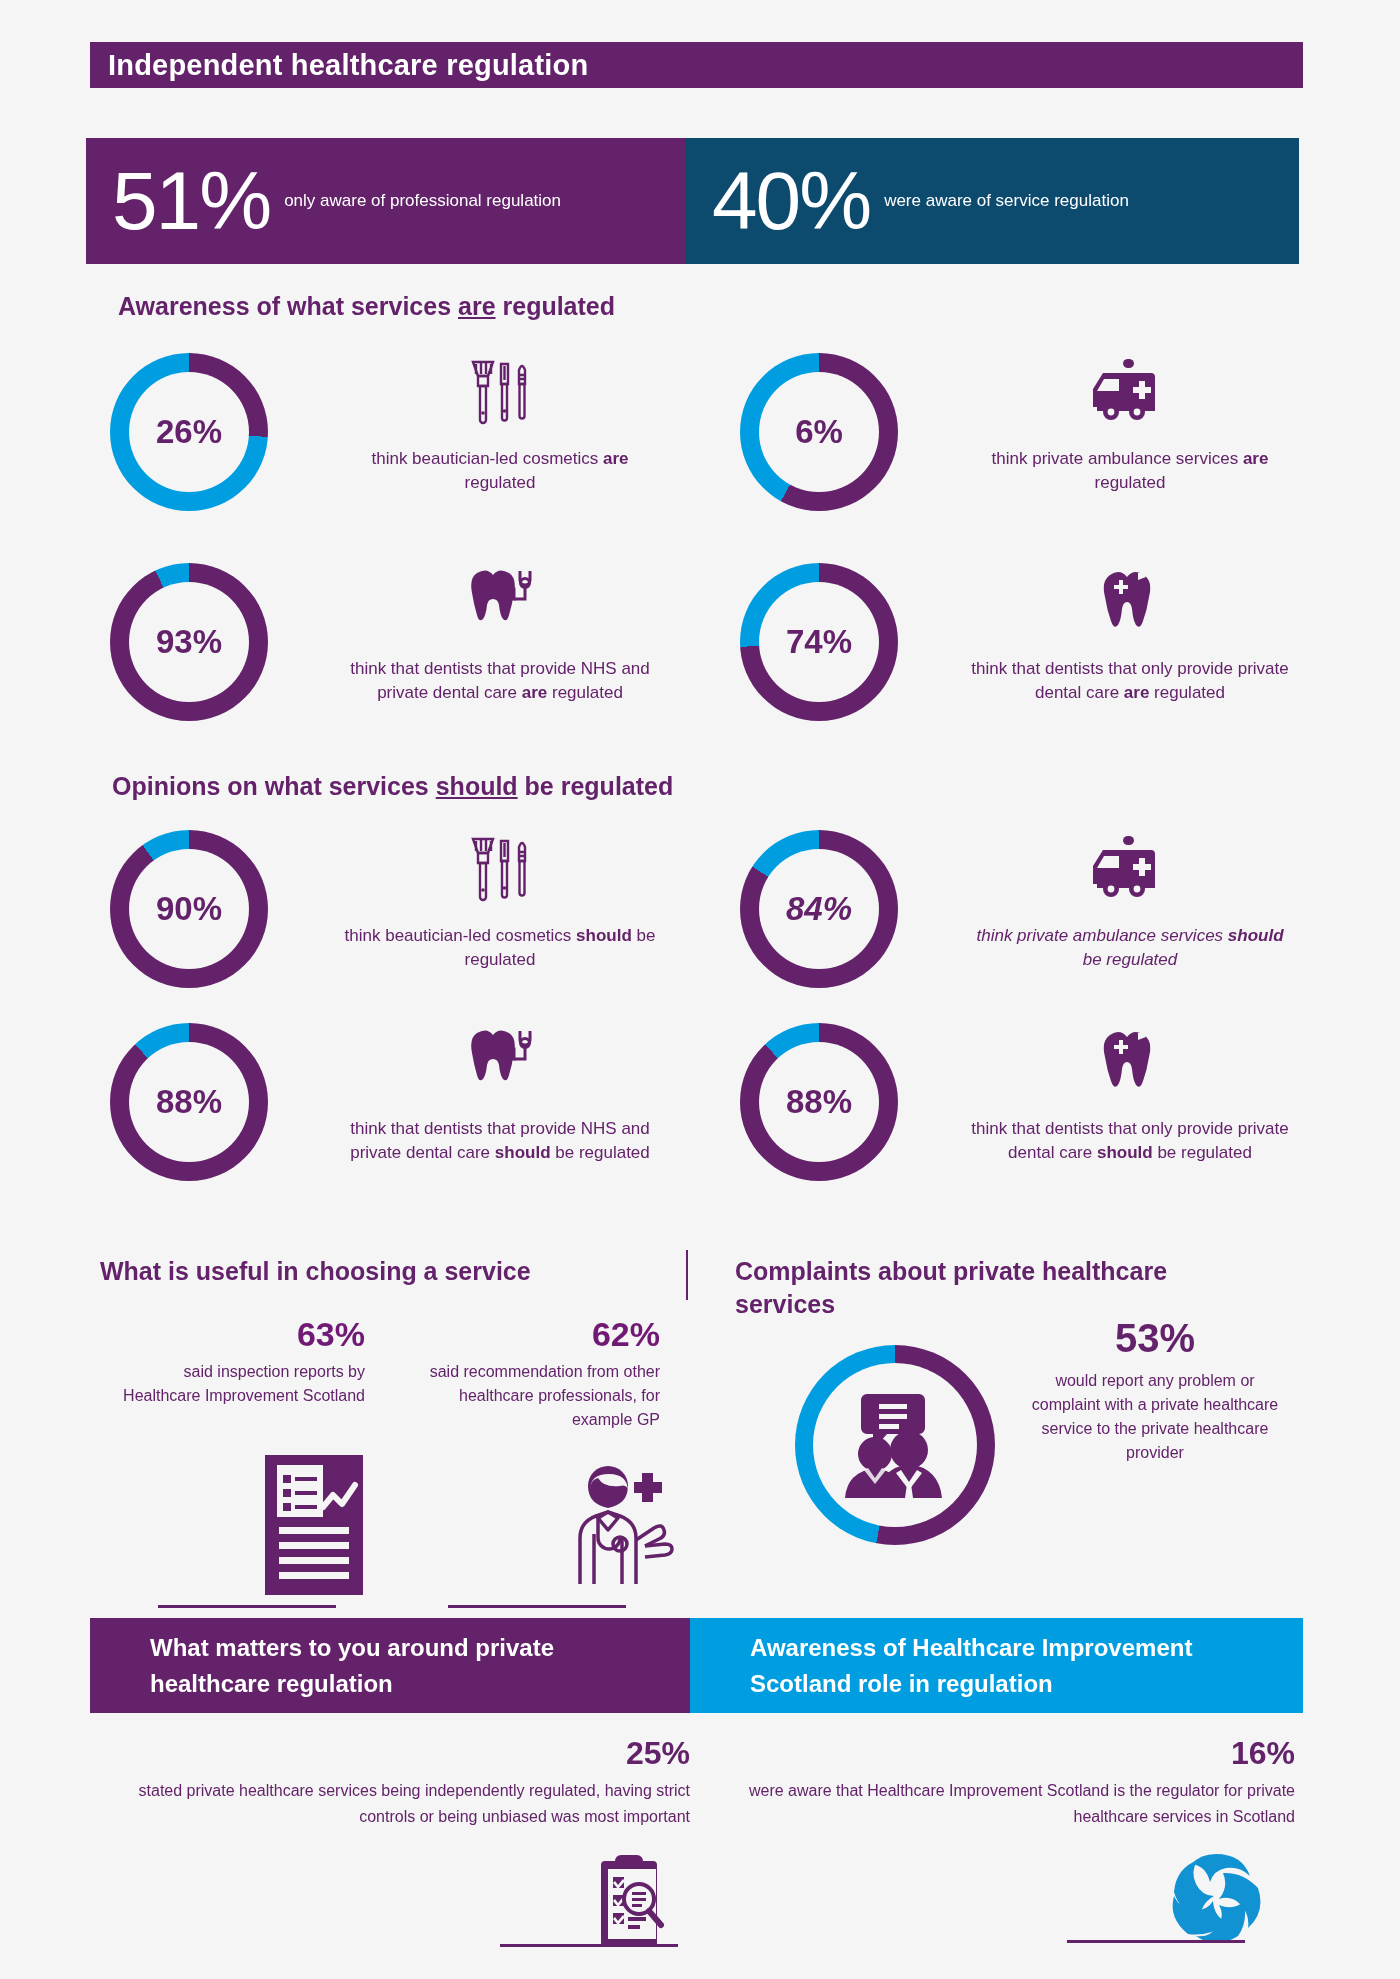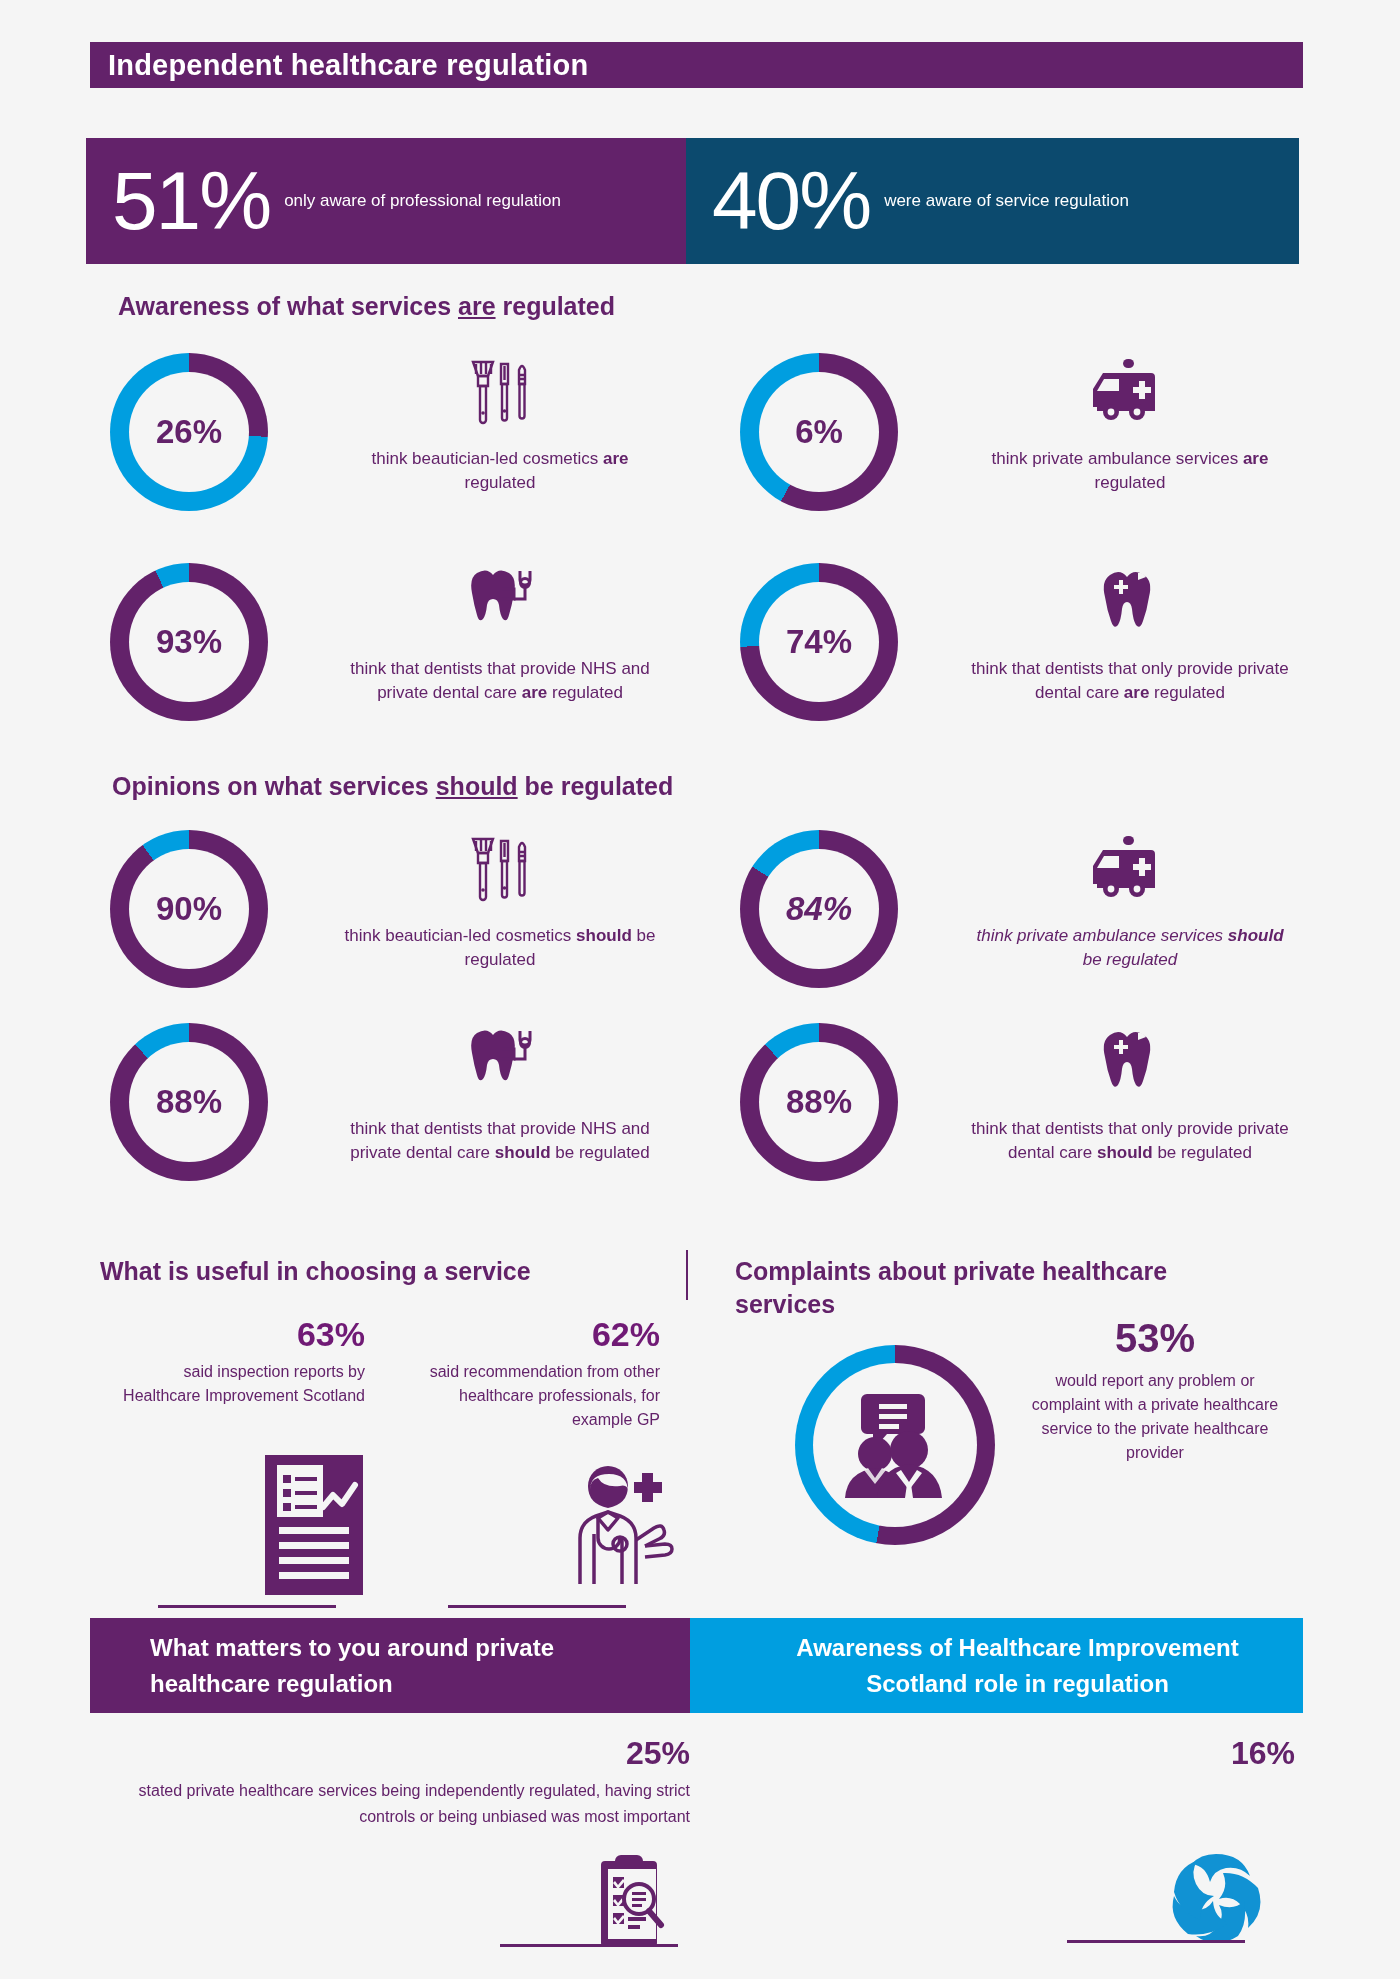--- a/index.html
+++ b/index.html
@@ -63,21 +63,21 @@
   .pct-lg{font-size:34px;font-weight:bold;color:#701a75;text-align:right;}
   .small-txt{font-size:16px;line-height:24px;color:#63226A;}
 
   .uline{position:absolute;height:3px;background:#63226A;}
 
   
   .bottom-bar{position:absolute;top:1618px;left:90px;width:1213px;height:95px;display:flex;}
   .bb-purple{background:#63226A;width:600px;display:flex;align-items:center;}
   .bb-blue{background:#009EE0;width:613px;display:flex;align-items:center;}
   .bb-txt{color:#fff;font-size:24px;font-weight:bold;line-height:36px;padding-left:60px;padding-right:18px;}
-  .bb-blue .bb-txt{text-align:center;}
+  .bb-blue .bb-txt{}
 
   .bot-col{position:absolute;top:1735px;}
   .bot-pct{font-size:32px;font-weight:bold;color:#63226A;text-align:right;}
   .bot-txt{font-size:16px;line-height:26px;color:#63226A;text-align:right;}
 </style>
 </head>
 <body>
 
 <div class="page">
 
@@ -437,20 +437,21 @@
         <rect x="37" y="43" width="14" height="3"></rect>
         <rect x="37" y="49" width="10" height="3"></rect>
       </g>
       <path d="M54 56 l12 14" stroke="#63226A" stroke-width="6" stroke-linecap="round"></path>
     </svg>
   </div>
   <div class="uline" style="left:500px;top:1944px;width:178px;"></div>
 
   <div class="bot-col" style="left:700px;width:595px;">
     <div class="bot-pct">16%</div>
+    <div class="bot-txt" style="margin-top:6px;">were aware that Healthcare Improvement Scotland is the regulator for private healthcare services in Scotland</div>
   </div>
   <div style="position:absolute;left:1168px;top:1850px;">
     <svg width="96" height="96" viewBox="0 0 96 96">
       <g fill="#1192D3">
         <path d="M48 4 q26 0 34 22 q-10 -10 -24 -8 q-12 2 -16 14 q-4 -16 -18 -18 q8 -10 24 -10 z"></path>
         <path d="M90 38 q8 24 -10 40 q2 -14 -8 -24 q-9 -9 -21 -5 q10 -12 4 -26 q20 -1 35 15 z"></path>
         <path d="M70 86 q-22 14 -42 0 q14 2 22 -10 q7 -11 1 -21 q15 6 25 -4 q4 22 -6 35 z"></path>
         <path d="M20 84 q-20 -16 -14 -38 q6 13 20 14 q13 1 19 -9 q1 16 15 22 q-18 14 -40 11 z"></path>
         <path d="M6 42 q2 -24 24 -32 q-8 11 -2 24 q6 12 18 12 q-14 8 -14 24 q-20 -8 -26 -28 z"></path>
       </g>

